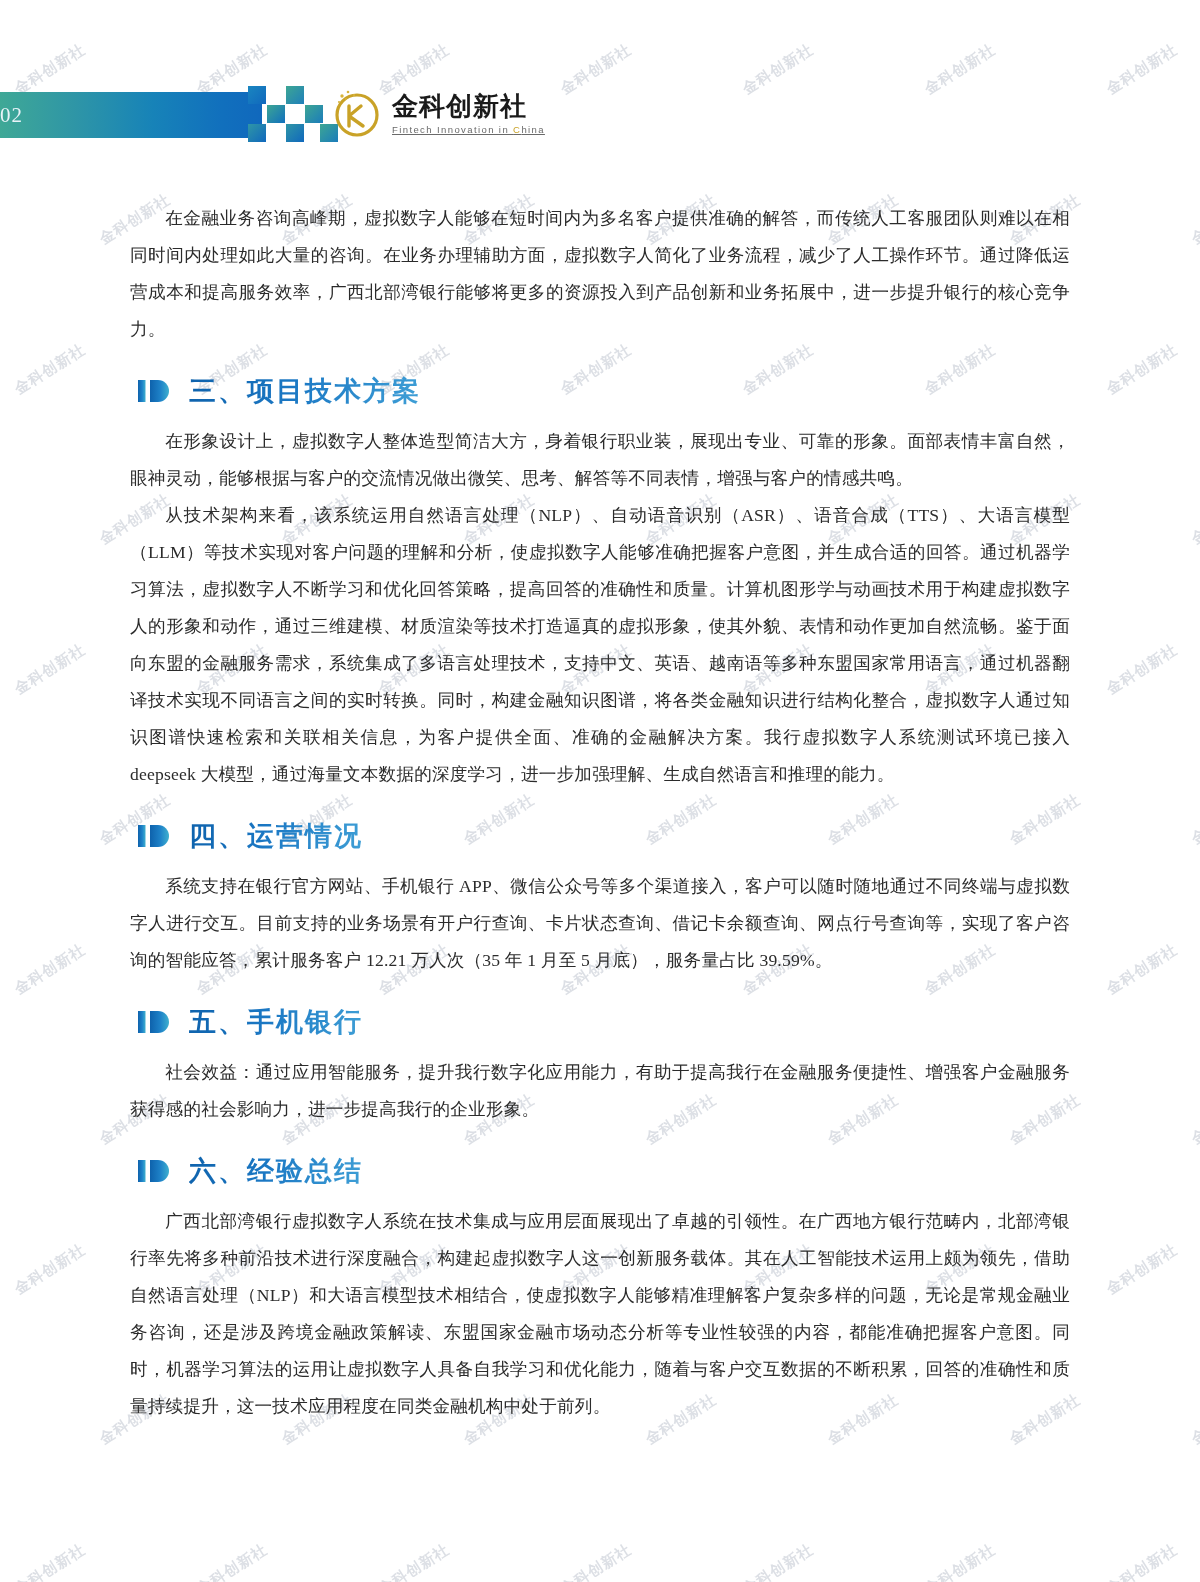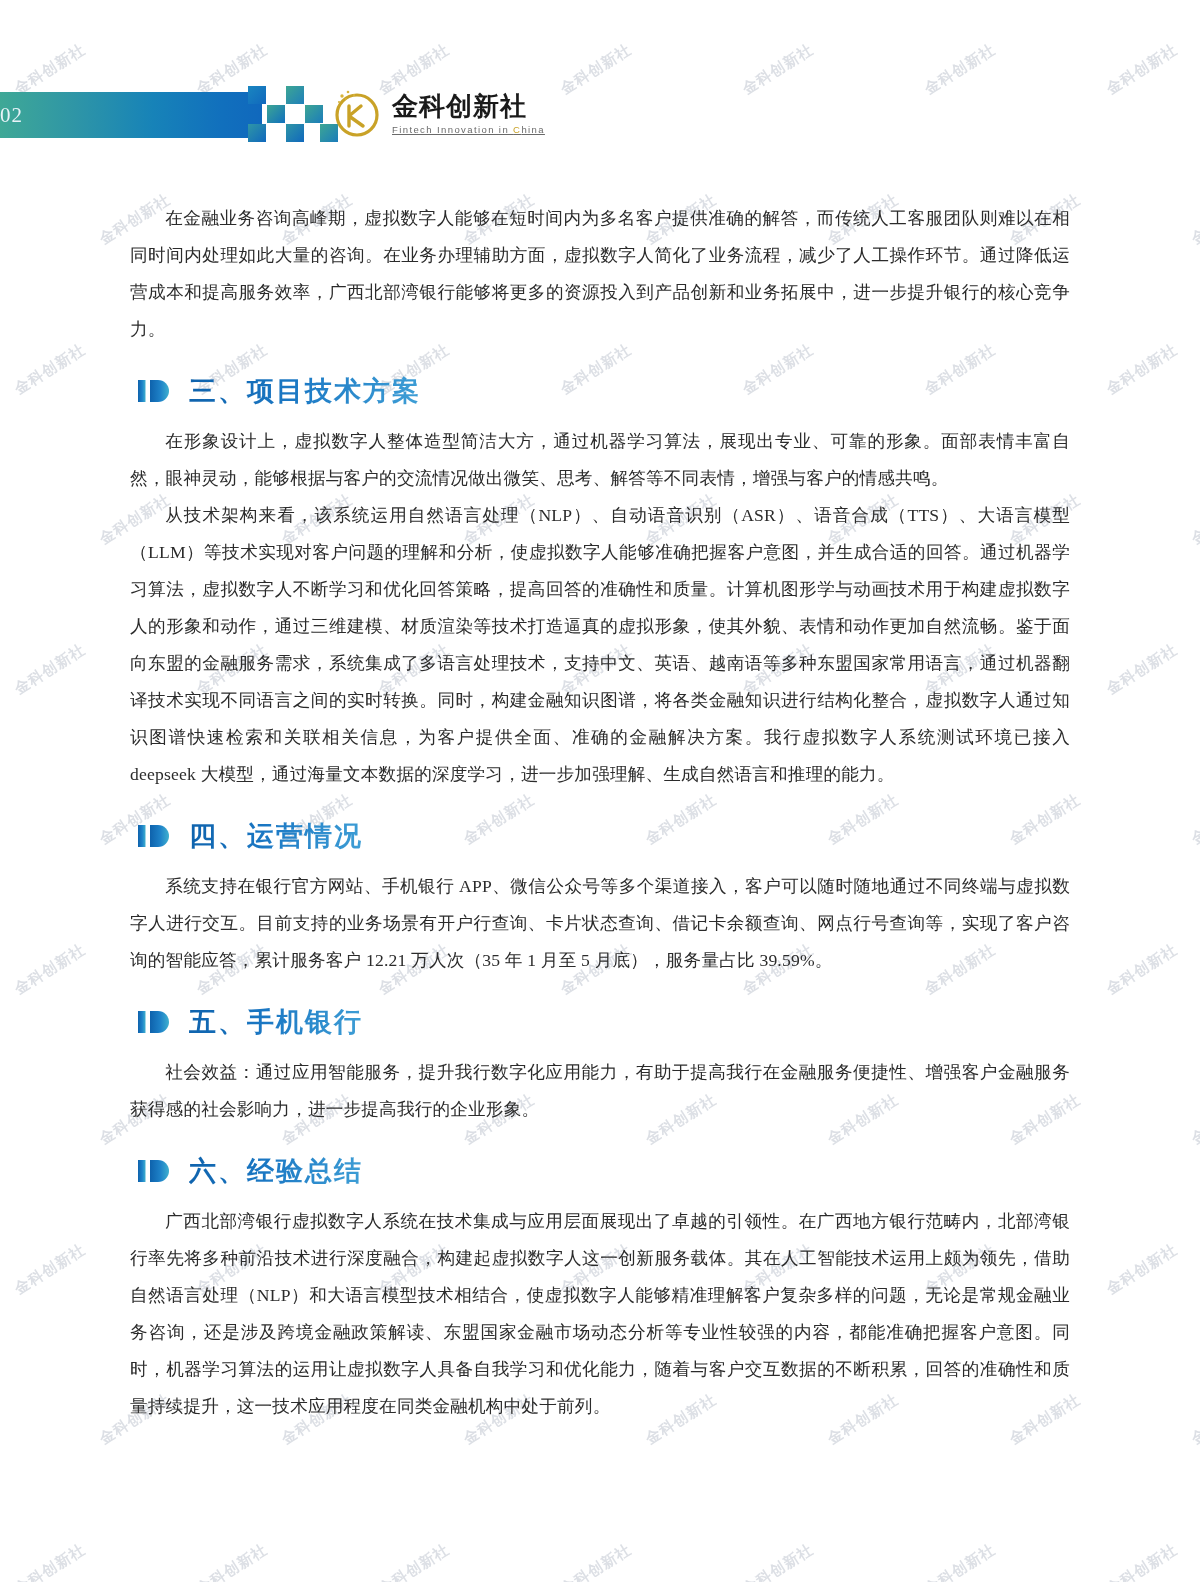--- a/index.html
+++ b/index.html
@@ -301,21 +301,21 @@
                   <stop offset="0%" stop-color="#0e62ac"></stop>
                   <stop offset="55%" stop-color="#1e82c8"></stop>
                   <stop offset="100%" stop-color="#3fb0cf"></stop>
                 </linearGradient>
               </defs>
               <rect x="0" y="1" width="7.5" height="22" fill="url(#hg)"></rect>
               <path d="M12 1 H20 A11 11 0 0 1 20 23 H12 Z" fill="url(#hg)"></path>
             </svg></span>
           <span class="head-text">三、项目技术方案</span>
         </div>
-        <p class="para">在形象设计上，虚拟数字人整体造型简洁大方，通过机器学习算法，展现出专业、可靠的形象。面部表情丰富自然，眼神灵动，能够根据与客户的交流情况做出微笑、思考、解答等不同表情，增强与客户的情感共鸣。</p>
+        <p class="para">在形象设计上，虚拟数字人整体造型简洁大方，身着银行职业装，展现出专业、可靠的形象。面部表情丰富自然，眼神灵动，能够根据与客户的交流情况做出微笑、思考、解答等不同表情，增强与客户的情感共鸣。</p>
         <p class="para">从技术架构来看，该系统运用自然语言处理（NLP）、自动语音识别（ASR）、语音合成（TTS）、大语言模型（LLM）等技术实现对客户问题的理解和分析，使虚拟数字人能够准确把握客户意图，并生成合适的回答。通过机器学习算法，虚拟数字人不断学习和优化回答策略，提高回答的准确性和质量。计算机图形学与动画技术用于构建虚拟数字人的形象和动作，通过三维建模、材质渲染等技术打造逼真的虚拟形象，使其外貌、表情和动作更加自然流畅。鉴于面向东盟的金融服务需求，系统集成了多语言处理技术，支持中文、英语、越南语等多种东盟国家常用语言，通过机器翻译技术实现不同语言之间的实时转换。同时，构建金融知识图谱，将各类金融知识进行结构化整合，虚拟数字人通过知识图谱快速检索和关联相关信息，为客户提供全面、准确的金融解决方案。我行虚拟数字人系统测试环境已接入 deepseek 大模型，通过海量文本数据的深度学习，进一步加强理解、生成自然语言和推理的能力。</p>
         <div class="section-head">
           <span class="head-icon"><svg viewBox="0 0 38 24" width="38" height="24" aria-hidden="true">
               <defs>
                 <linearGradient id="hg" x1="0" y1="0" x2="1" y2="0">
                   <stop offset="0%" stop-color="#0e62ac"></stop>
                   <stop offset="55%" stop-color="#1e82c8"></stop>
                   <stop offset="100%" stop-color="#3fb0cf"></stop>
                 </linearGradient>
               </defs>

